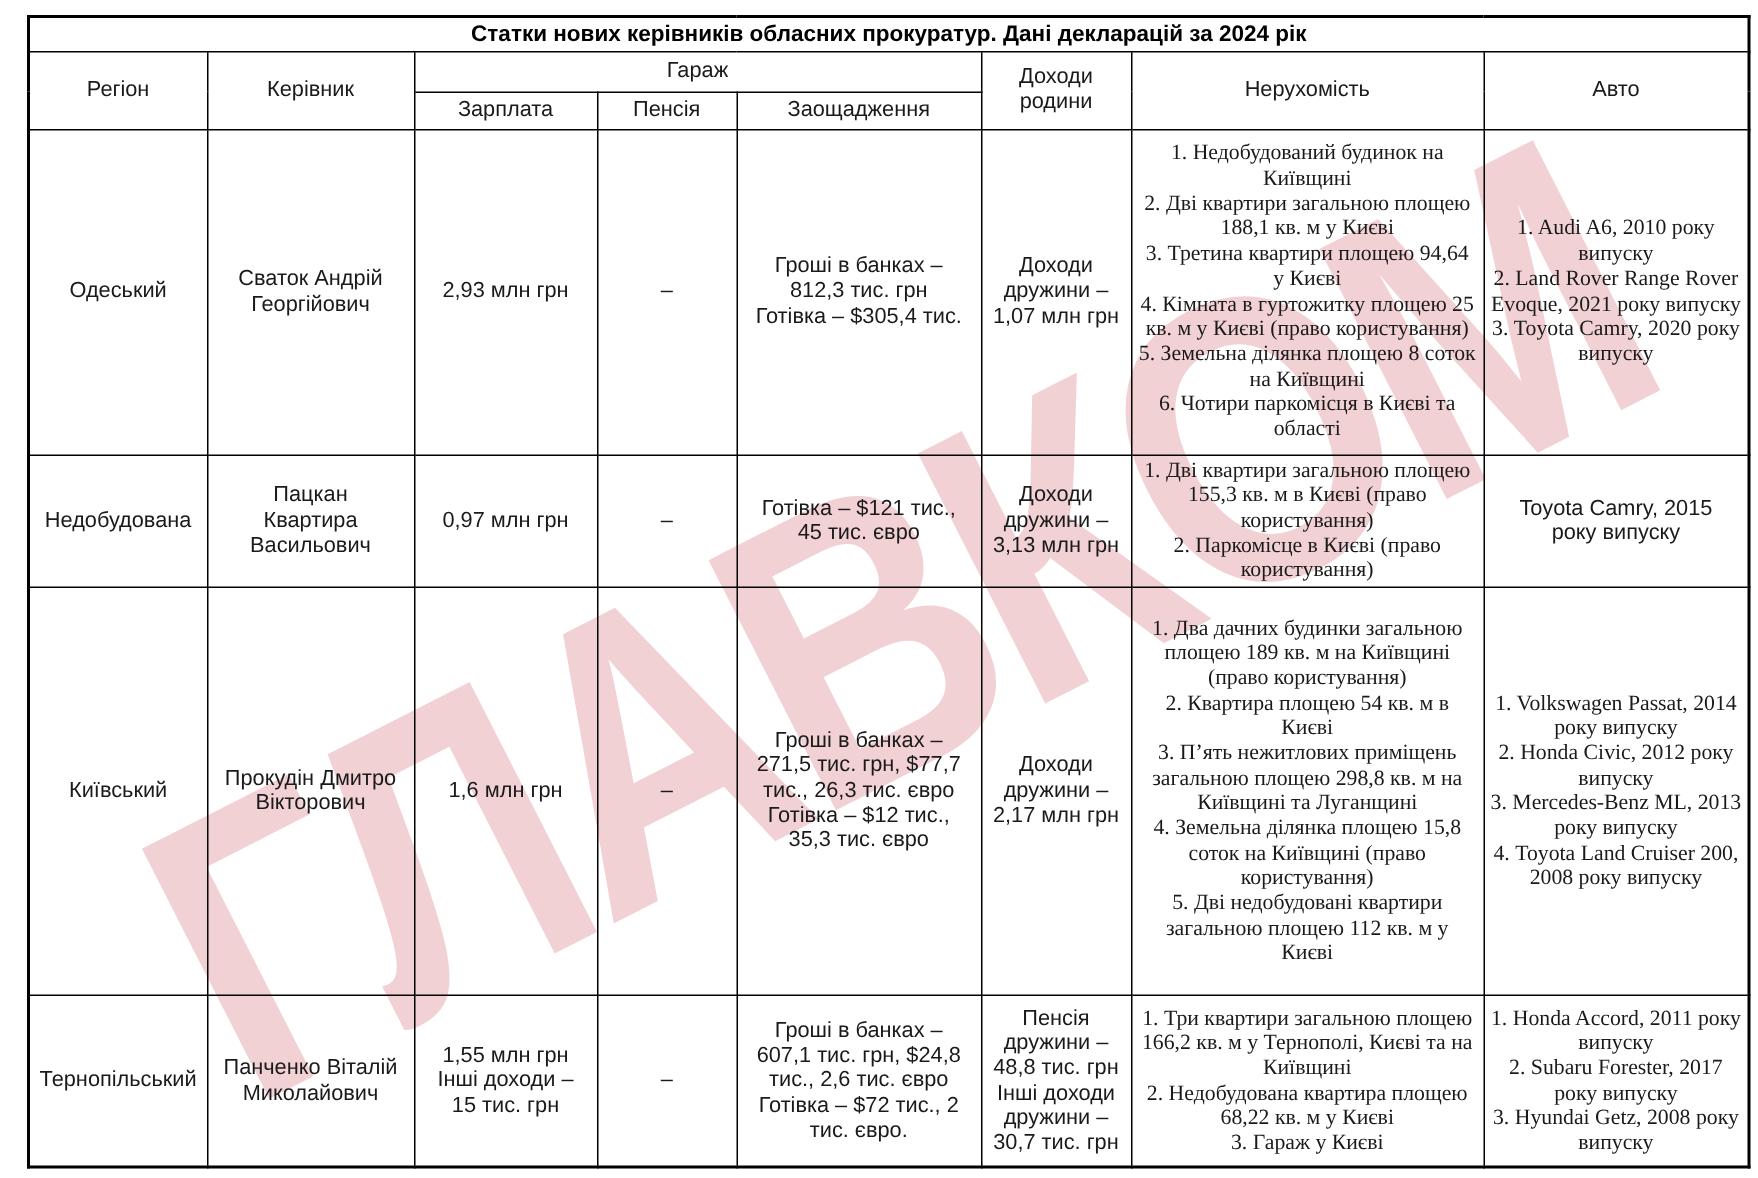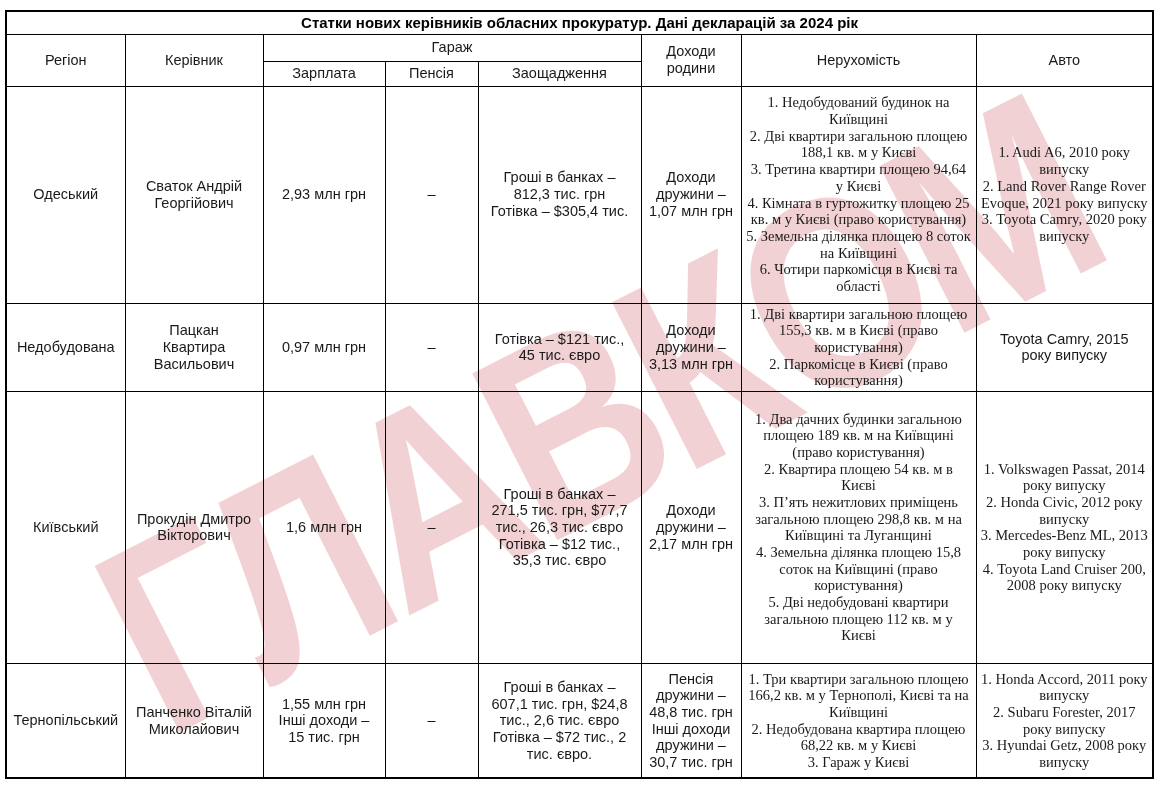--- a/index.html
+++ b/index.html
@@ -19,21 +19,21 @@
     font-weight:bold;
     letter-spacing:-10px;
     white-space:nowrap;
     color:rgba(197,55,68,0.23);
     z-index:0;
     user-select:none;
     pointer-events:none;
   }
   table.decl{
     position:absolute;
-    left:5px;top:10px;
+    left:18px;top:10px;
     width:1147px;
     border-collapse:collapse;
     table-layout:fixed;
     z-index:1;
     background:transparent;
     border:2px solid #000;
   }
   table.decl td, table.decl th{
     border:1px solid #000;
     font-size:14.5px;

